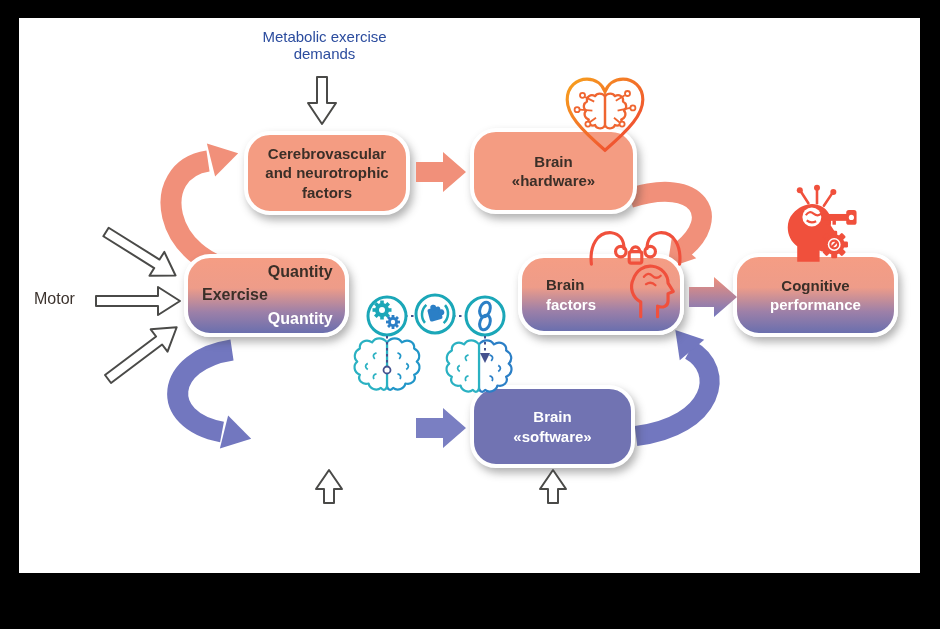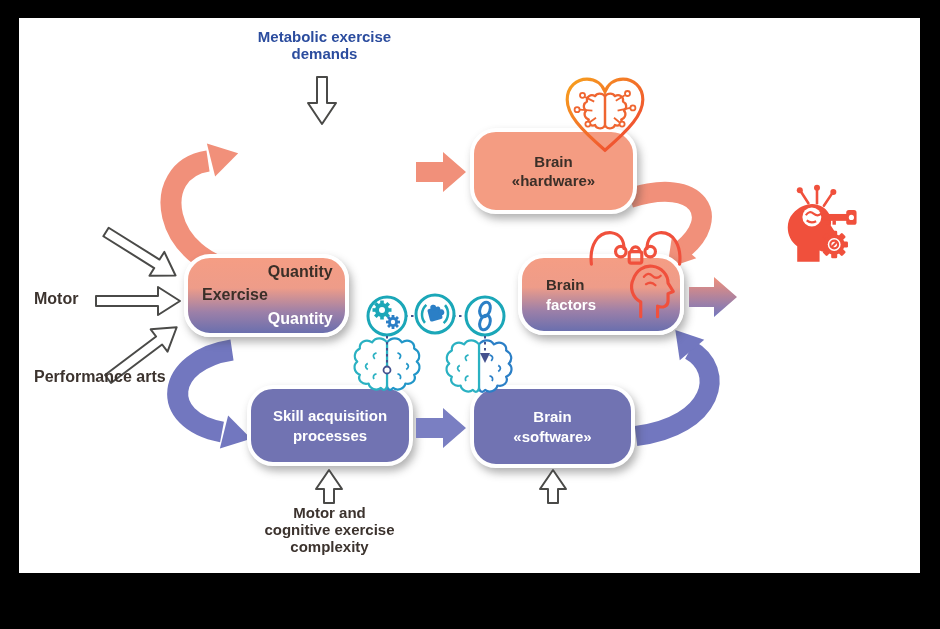--- a/index.html
+++ b/index.html
@@ -9,21 +9,21 @@
   svg.layer{position:absolute;left:0;top:0;width:940px;height:629px;pointer-events:none;}
   .box{position:absolute;box-sizing:border-box;border:4px solid #fff;border-radius:26px;
        box-shadow:3px 5px 8px rgba(60,60,60,.4);display:flex;flex-direction:column;
        align-items:center;justify-content:center;text-align:center;font-weight:bold;
        font-size:15px;line-height:1.3;white-space:pre-line;}
   .salmon{background:#f49c82;color:#3b2f28;}
   .grad{background:linear-gradient(180deg,#f59d84 0%,#ee9c89 40%,#9d80a8 72%,#6a6fae 100%);}
   .purpleb{background:#7173b2;color:#fff;}
   .dark{color:#3b2f28;}
   .white{color:#fff;}
-  .lbl{position:absolute;font-weight:bold;color:#3c332e;font-size:16px;white-space:pre-line;}
+  .lbl{position:absolute;font-weight:normal;color:#3c332e;font-size:16px;white-space:pre-line;}
   .lbl.center{text-align:center;font-size:15px;}
   .blue-lbl{color:#2b4c9e;}
   .oarr{fill:#fff;stroke:#4a4a48;stroke-width:2;stroke-linejoin:round;}
   .icon{position:absolute;}
   #exercise-box{flex-direction:row;justify-content:space-between;padding:0 14px;}
   .q-col{display:flex;flex-direction:column;align-items:center;line-height:1.35;gap:25px;}
 </style>
 </head>
 <body>
 
@@ -34,44 +34,49 @@
     <path d="M 243 272 C 162 262, 148 170, 208 161" fill="none" stroke="#f1907a" stroke-width="21"></path>
     <polygon points="0,-17 28,0 0,17" fill="#f1907a" transform="translate(211,160) rotate(-14)"></polygon>
     <path d="M 232 350 C 165 360, 158 420, 222 432" fill="none" stroke="#7277bf" stroke-width="21"></path>
     <polygon points="0,-17 28,0 0,17" fill="#7277bf" transform="translate(224,432) rotate(14)"></polygon>
     <path d="M 630 198 C 700 176, 722 218, 682 250" fill="none" stroke="#f1907a" stroke-width="20"></path>
     <polygon points="0,-16 26,0 0,16" fill="#f1907a" transform="translate(684,248) rotate(130)"></polygon>
     <path d="M 636 436 C 715 426, 726 370, 690 350" fill="none" stroke="#7277bf" stroke-width="20"></path>
     <polygon points="0,-16 26,0 0,16" fill="#7277bf" transform="translate(692,350) rotate(-130)"></polygon>
   </svg>
 
+  <div class="box salmon" style="left:244px;top:131px;width:166px;height:84px;">
+    <span>Cerebrovascular
+and neurotrophic
+factors</span>
+  </div>
 
   <div class="box salmon" style="left:470px;top:128px;width:167px;height:86px;">
     <span>Brain
 «hardware»</span>
   </div>
 
   <div class="box grad" id="exercise-box" style="left:184px;top:254px;width:165px;height:83px;">
     <span class="dark" style="font-size:16px;">Exercise</span>
     <span class="q-col">
       <span class="dark" style="font-size:16px;">Quantity</span>
       <span class="white" style="font-size:16px;">Quantity</span>
     </span>
   </div>
 
   <div class="box grad" style="left:518px;top:254px;width:166px;height:81px;align-items:flex-start;padding-left:24px;">
     <span class="dark">Brain</span>
     <span class="white">factors</span>
   </div>
 
-
-  <div class="box purpleb" style="left:247px;top:385px;width:166px;height:81px;">
-    <span>Skill acquisition
-processes</span>
-  </div>
+  <div class="box grad" style="left:733px;top:253px;width:165px;height:84px;">
+    <span class="dark">Cognitive</span>
+    <span class="white">performance</span>
+  </div>
+
 
   <div class="box purpleb" style="left:470px;top:385px;width:165px;height:83px;">
     <span>Brain
 «software»</span>
   </div>
 
   <svg class="layer" viewBox="0 0 940 629">
     <defs>
       <linearGradient id="gradFG" x1="0" y1="-20" x2="0" y2="20" gradientUnits="userSpaceOnUse">
         <stop offset="0" stop-color="#f1907a"></stop>
@@ -258,17 +263,13 @@
         </g>
       <circle r="7.5" fill="#fff"></circle>
       <circle r="4.5" fill="none" stroke="#f0503c" stroke-width="2.5"></circle>
       <line x1="-3.5" y1="3.5" x2="3.5" y2="-3.5" stroke="#f0503c" stroke-width="2.5"></line>
       </g>
   </svg>
 
   <div class="lbl center blue-lbl" style="left:232px;top:28px;width:185px;">Metabolic exercise
 demands</div>
   <div class="lbl" style="left:34px;top:290px;">Motor</div>
-  <div class="lbl" style="left:34px;top:368px;">Performance arts</div>
-  <div class="lbl center" style="left:237px;top:504px;width:185px;">Motor and
-cognitive exercise
-complexity</div>
 </div>
 
 </body></html>

